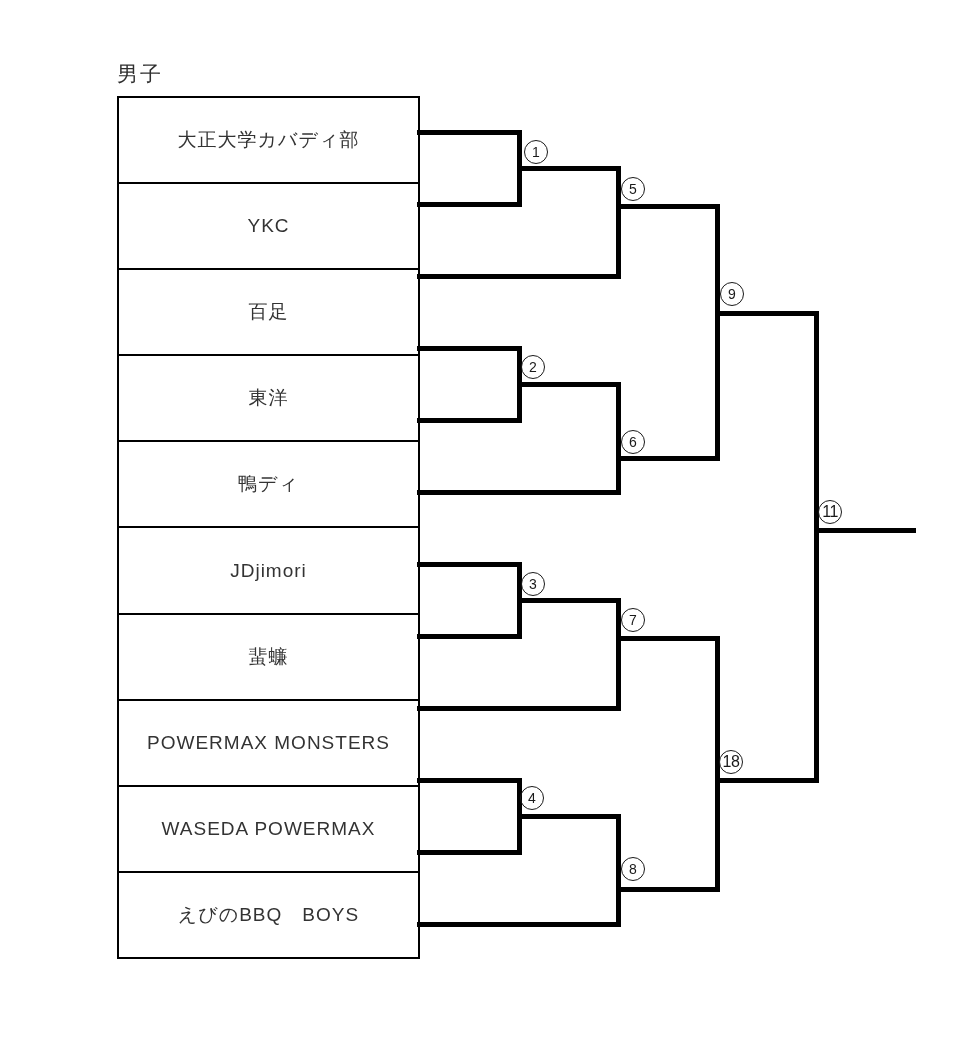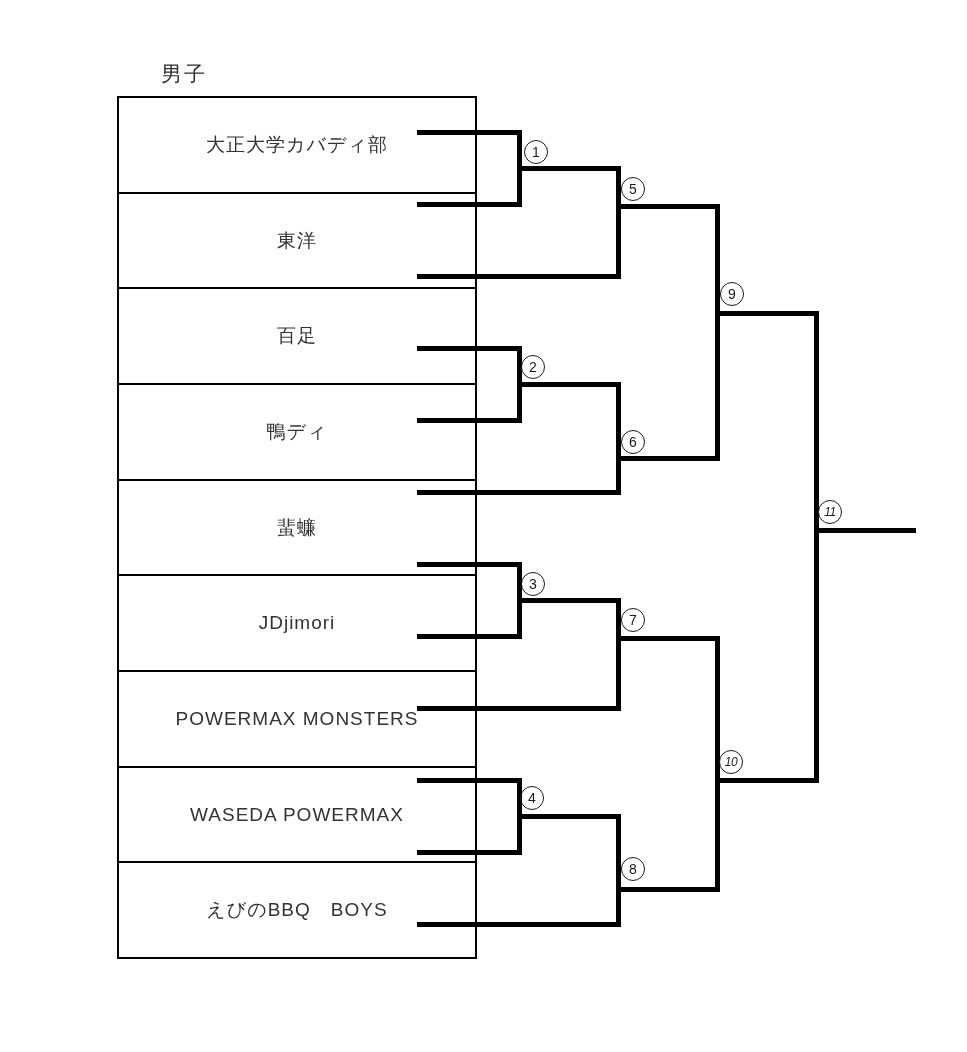--- a/index.html
+++ b/index.html
@@ -15,27 +15,26 @@
     background: #ffffff;
     overflow: hidden;
   }
   .title {
     position: absolute;
     left: 117px;
     top: 60px;
     font-size: 21px;
     color: #2e2e2e;
     letter-spacing: 2px;
-    margin-left: 44px;
   }
   .bracket-table {
     position: absolute;
     left: 117px;
     top: 96px;
-    width: 360px;
+    width: 303px;
     height: 863px;
     border: 2px solid #000000;
     box-sizing: border-box;
     display: flex;
     flex-direction: column;
     background: #ffffff;
   }
   .team-row {
     flex: 1 1 0;
     display: flex;
@@ -62,36 +61,37 @@
     border-radius: 50%;
     box-sizing: border-box;
     display: flex;
     align-items: center;
     justify-content: center;
     font-size: 14px;
     color: #1a1a1a;
     background: transparent;
     line-height: 1;
   }
-  .match-no.two { font-size: 12px; letter-spacing: -0.5px; font-style: italic; }
+  .match-no.two { font-size: 16px; letter-spacing: -0.5px; }
 </style>
 </head>
 <body>
 
 <div class="stage">
 
   <div class="title">男子</div>
 
   <div class="bracket-table">
     <div class="team-row">大正大学カバディ部</div>
+    <div class="team-row">YKC</div>
+    <div class="team-row">百足</div>
     <div class="team-row">東洋</div>
-    <div class="team-row">百足</div>
     <div class="team-row">鴨ディ</div>
+    <div class="team-row">JDjimori</div>
     <div class="team-row">蜚蠊</div>
-    <div class="team-row">JDjimori</div>
     <div class="team-row">POWERMAX MONSTERS</div>
     <div class="team-row">WASEDA POWERMAX</div>
     <div class="team-row">えびのBBQ　BOYS</div>
   </div>
 
   <div id="lines">
       <div class="bracket-line" style="background: rgb(0, 0, 0); left: 416.5px; top: 129.5px; width: 105px; height: 5px;"></div>
       <div class="bracket-line" style="background: rgb(0, 0, 0); left: 416.5px; top: 201.5px; width: 105px; height: 5px;"></div>
       <div class="bracket-line" style="background: rgb(0, 0, 0); left: 516.5px; top: 129.5px; width: 5px; height: 77px;"></div>
       <div class="bracket-line" style="background: rgb(0, 0, 0); left: 516.5px; top: 165.5px; width: 104px; height: 5px;"></div>
@@ -129,16 +129,16 @@
 
   <span class="match-no" style="left:524px;top:140px">1</span>
   <span class="match-no" style="left:521px;top:355px">2</span>
   <span class="match-no" style="left:521px;top:572px">3</span>
   <span class="match-no" style="left:520px;top:786px">4</span>
   <span class="match-no" style="left:621px;top:177px">5</span>
   <span class="match-no" style="left:621px;top:430px">6</span>
   <span class="match-no" style="left:621px;top:608px">7</span>
   <span class="match-no" style="left:621px;top:857px">8</span>
   <span class="match-no" style="left:720px;top:282px">9</span>
-  <span class="match-no two" style="left:719px;top:750px">10</span>
+  <span class="match-no two" style="left:719px;top:750px">18</span>
   <span class="match-no two" style="left:818px;top:500px">11</span>
 
 </div>
 
 </body></html>

